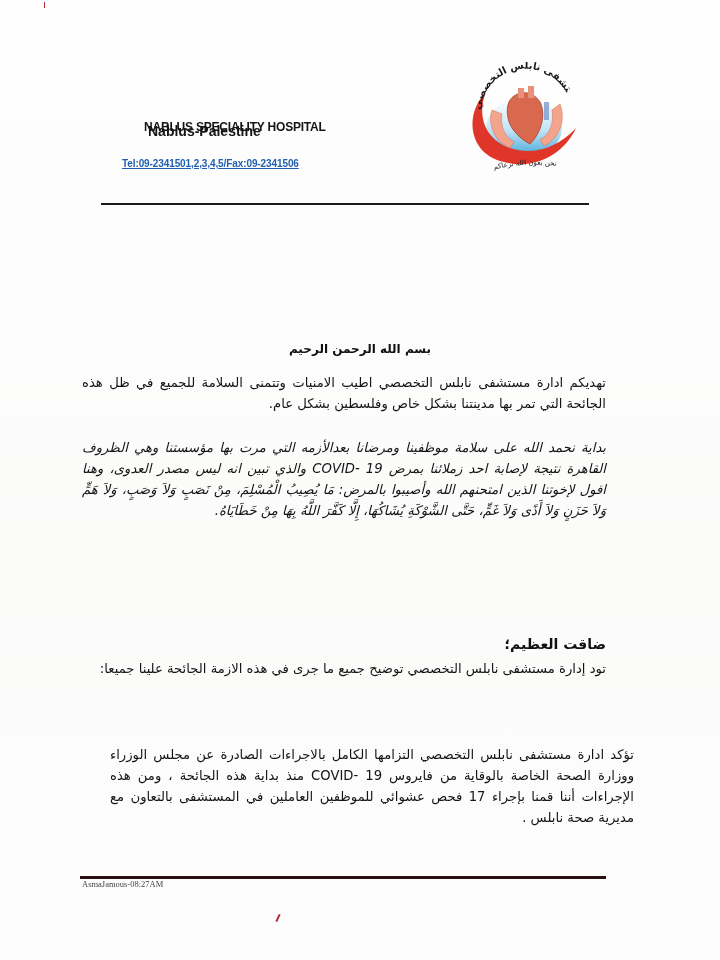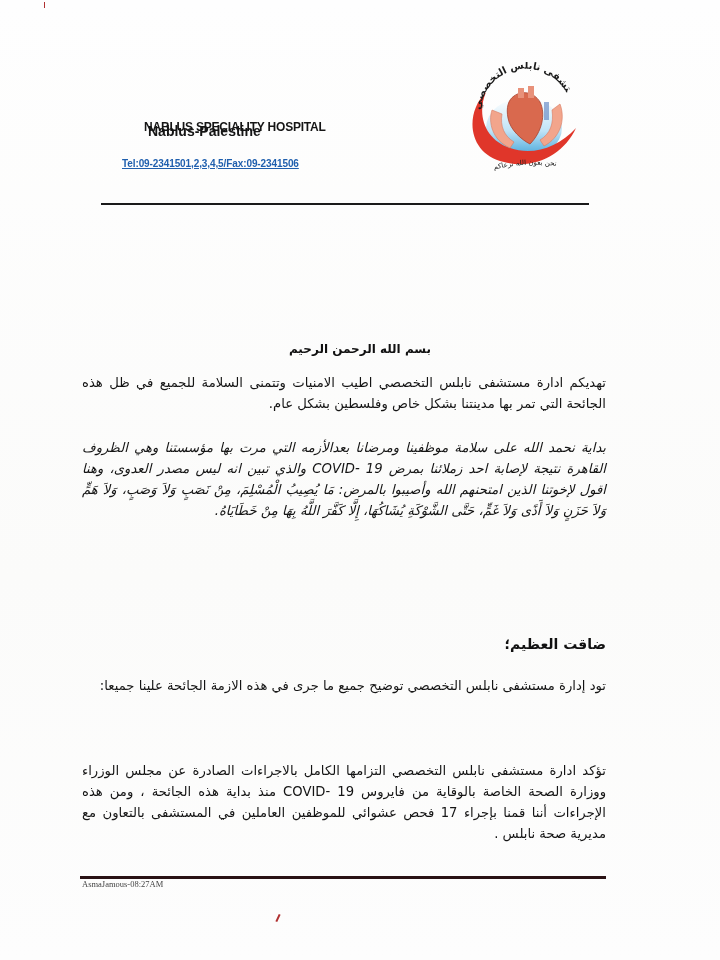--- a/index.html
+++ b/index.html
@@ -50,22 +50,22 @@
     font-size: 13.2px; line-height: 21px; color: #141414;
     font-family: "DejaVu Sans", sans-serif;
   }
   .p1 { top: 372px; }
   .p2 { top: 437px; font-style: italic; }
   .p3 { top: 565px; }
   .heading2 {
     position: absolute; right: 114px; top: 636px;
     direction: rtl; font-weight: bold; font-size: 14px; color: #111;
   }
-  .p4 { top: 675px; right: 114px; left: auto; width: 518px; }
-  .p5 { top: 760px; }
+  .p4 { top: 658px; right: 114px; left: auto; width: 518px; }
+  .p5 { top: 744px; margin-left: 28px; }
 
   .rule-bottom {
     position: absolute; left: 80px; top: 876px; width: 526px; height: 3px;
     background: #2a1214;
   }
   .footer-stamp {
     position: absolute; left: 82px; top: 879px;
     font-family: "Liberation Serif", serif; font-size: 8.5px; color: #444;
   }
   .speck { position: absolute; background: #b03030; width: 2px; height: 8px; transform: rotate(25deg); }

